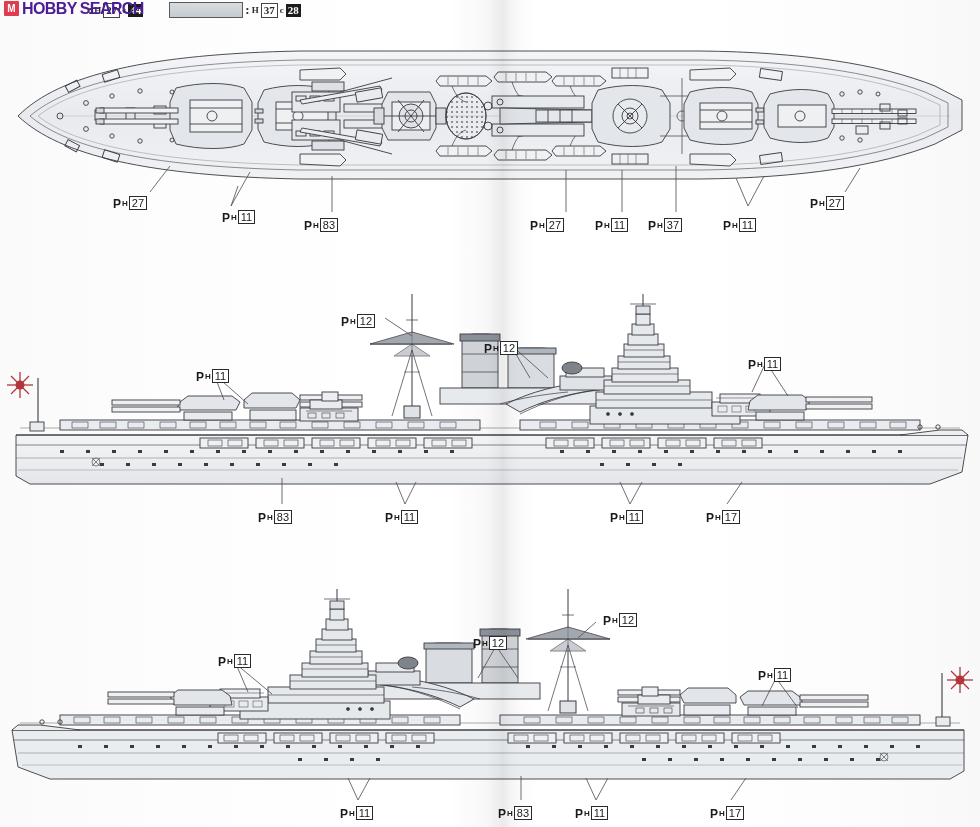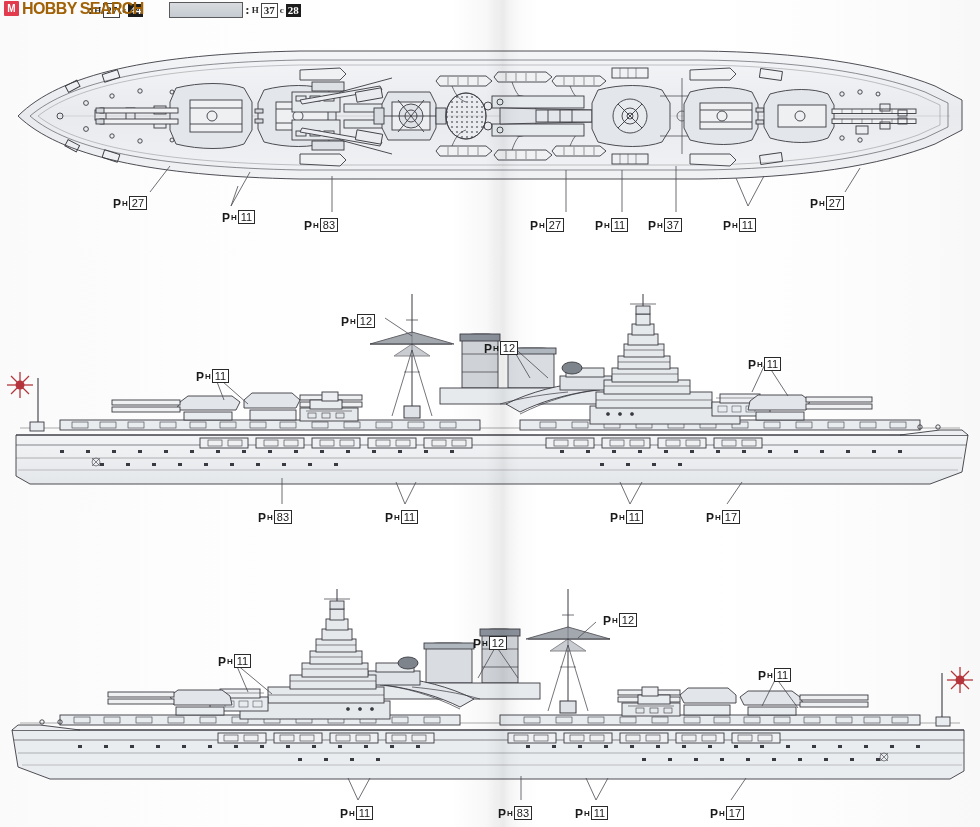--- a/index.html
+++ b/index.html
@@ -15,21 +15,21 @@
     background:linear-gradient(90deg,#fafafa 0%,#fdfdfd 18%,#ffffff 40%,#ffffff 46%,#f6f6f6 50.5%,#ffffff 55%,#ffffff 72%,#fcfcfc 88%,#f8f8f8 100%);
     pointer-events:none;}
   .fold{position:absolute;top:0;bottom:0;left:486px;width:34px;
     background:linear-gradient(90deg,rgba(0,0,0,0.0) 0%,rgba(0,0,0,0.035) 38%,rgba(0,0,0,0.055) 50%,rgba(0,0,0,0.02) 70%,rgba(0,0,0,0) 100%);
     pointer-events:none;}
 
   
   #watermark{position:absolute;left:4px;top:1px;display:flex;align-items:center;gap:3px;z-index:40;}
   .wm-badge{width:15px;height:15px;background:#e23b4e;color:#fff;display:flex;align-items:center;justify-content:center;
     font-size:10px;font-weight:bold;font-family:"Liberation Sans",sans-serif;border-radius:1px;}
-  .wm-text{font-size:16px;font-weight:bold;letter-spacing:-0.6px;color:#a16207;
+  .wm-text{font-size:16px;font-weight:bold;letter-spacing:-0.6px;color:#4c1d95;
     font-family:"Liberation Sans",sans-serif;line-height:15px;}
 
   
   #legend{position:absolute;left:88px;top:2px;display:flex;align-items:center;gap:4px;z-index:30;
           font-family:"Liberation Serif",serif;color:#2b2b2b;}
   .lg-colon{font-size:13px;font-weight:bold;}
   .lg-h{font-size:9px;font-weight:bold;vertical-align:bottom;}
   .lg-num{border:1.2px solid #444;font-size:11px;font-weight:bold;padding:0 2px;line-height:13px;background:#fff;}
   .lg-c{font-size:9px;font-weight:bold;}
   .lg-numinv{background:#1c1c1c;color:#fff;font-size:11px;font-weight:bold;padding:0 2px;line-height:13px;}

